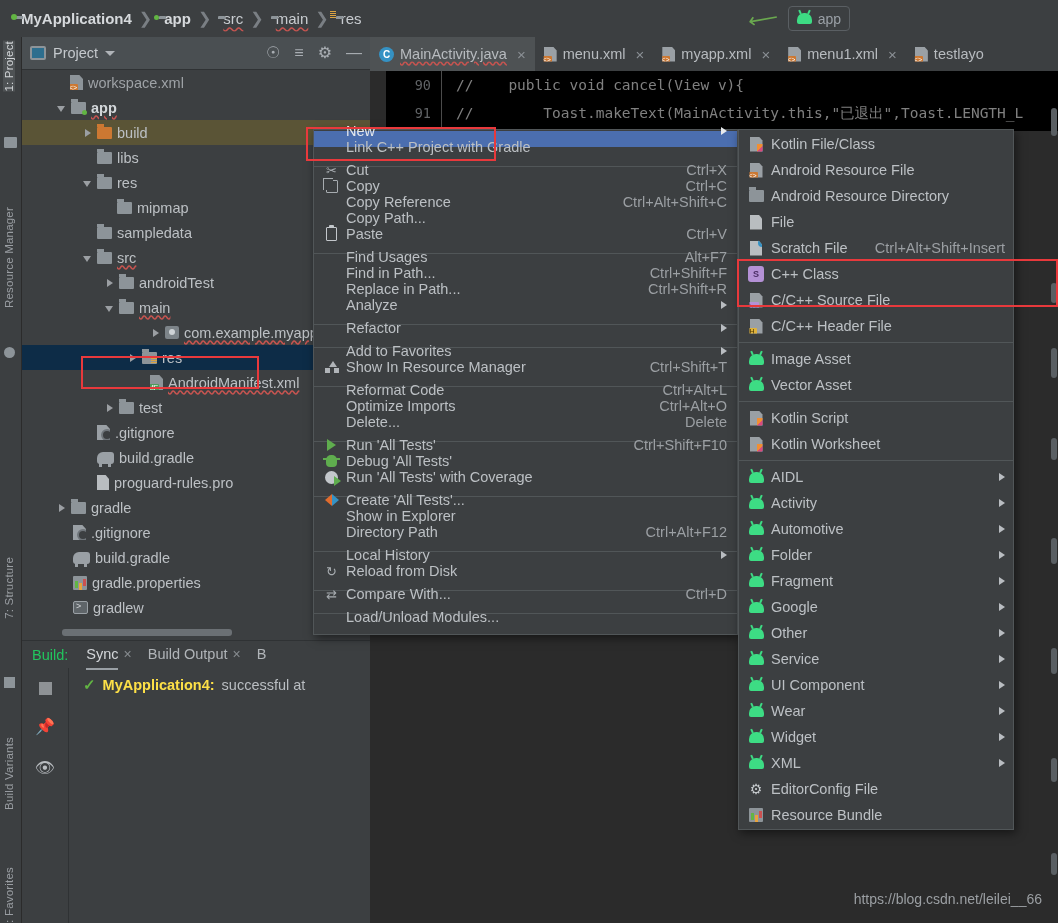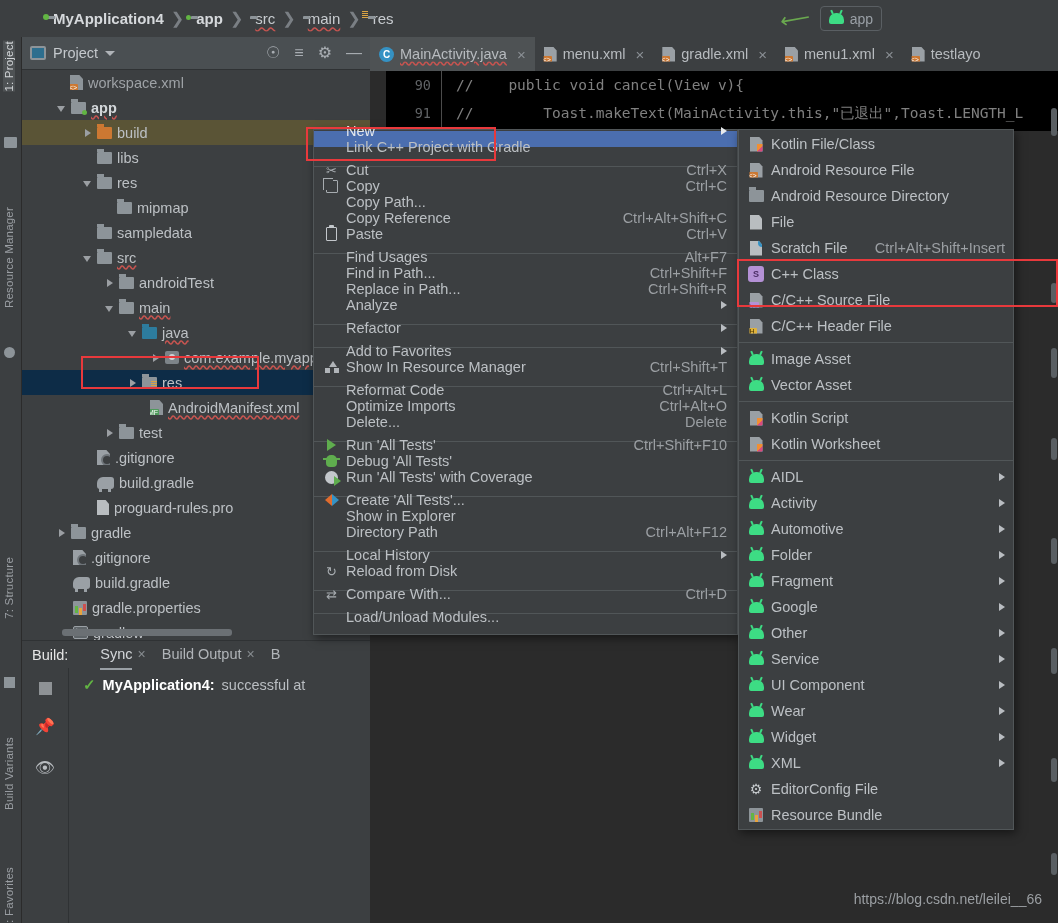--- a/index.html
+++ b/index.html
@@ -7,21 +7,21 @@
     width: 1058px; height: 923px;
     background: #3c3f41;
     font-family: "Liberation Sans", sans-serif;
     overflow: hidden;
   }
   #root { position: relative; width: 1058px; height: 923px; background: #3c3f41; }
 
   
   .topbar {
     position: absolute; left: 0; top: 0; width: 854px; height: 37px;
-    background: #3c3f41; display: flex; align-items: center; padding-left: 16px; margin-left: 32px;
+    background: #3c3f41; display: flex; align-items: center; padding-left: 16px;
   }
   .crumb { display: flex; align-items: center; font-size: 15px; color: #b3b9bf; }
   .crumb .ico { margin-right: 5px; display: inline-block; }
   .crumb-text { color: #c8ccd0; }
   .crumb-text.bold { font-weight: bold; color: #d6d9dc; }
   .crumb-sep { color: #7a7f84; margin: 0 7px; font-size: 16px; }
   .squig { text-decoration: underline; text-decoration-color: #c75450;
            text-decoration-style: wavy; text-underline-offset: 2px; }
 
   .folder-ico { width: 15px; height: 12px; background: #8d9499; border-radius: 1px 2px 2px 2px; position: relative; }
@@ -123,34 +123,34 @@
           font-family:"DejaVu Sans Mono", monospace; font-size:14.5px; }
   .cline { height:28px; display:flex; align-items:center; }
   .gutter { width:55px; text-align:right; padding-right:10px; color:#606366; font-size:13.5px; }
   .cbar { width:1px; height:28px; background:#4b4b4b; }
   .ctext { padding-left:14px; color:#808080; white-space:pre; }
 
   
   .buildpanel { position:absolute; left:22px; top:640px; width:348px; height:283px; background:#3c3f41; }
   .buildhdr { height:28px; display:flex; align-items:center; gap:0; padding-left:10px;
               font-size:14.5px; color:#b9bdc1; border-top:1px solid #2f3234; }
-  .buildhdr .lbl { color:#e5e5e5; margin-right:32px; }
+  .buildhdr .lbl { color:#22c55e; margin-right:18px; }
   .btab { display:flex; align-items:center; gap:5px; margin-right:16px; color:#b0b4b8; position:relative; padding-bottom:2px; }
   .btab.active { color:#d3d6d9; }
   .btab.active:after { content:""; position:absolute; left:0; right:14px; bottom:-6px; height:2px; background:#9aa0a5; }
   .btab .x { color:#878c90; font-size:14px; }
   .buildbody { position:absolute; left:0; top:28px; width:348px; height:255px; display:flex; }
   .buildtools { width:46px; padding-top:14px; display:flex; flex-direction:column; align-items:center; gap:22px; }
   .bt-stop { width:13px;height:13px;background:#8e9295; }
   .bt-pin { color:#b9bdc1; font-size:16px; }
   .bt-eye { color:#b9bdc1; font-size:16px; }
   .buildlog { flex:1; border-left:1px solid #2f3234; padding:8px 0 0 14px; font-size:14.5px; color:#b9bdc1; }
   .logrow { display:flex; align-items:center; gap:7px; white-space:nowrap; }
   .chk { color:#62b543; font-size:15px; font-weight:bold; }
-  .logname { font-weight:bold; color:#ffffff; }
+  .logname { font-weight:bold; color:#fde047; }
 
   
   .ctxmenu { position:absolute; left:313px; top:129px; width:425px; background:#3c3f41;
              border:1px solid #515658; box-shadow:2px 3px 9px rgba(0,0,0,.5); z-index:40;
              padding:1px 0; font-size:14.5px; }
   .mi { height:16px; display:flex; align-items:center; padding:0 10px 16px 8px; color:#bcc0c4; position:relative; }
   .mi.hl { background:#4b6eaf; color:#e6e9ec; }
   .mi .mi-ic { width:19px; flex:none; display:flex; align-items:center; justify-content:center;
                font-size:13px; color:#a7acb0; }
   .mi .mi-lbl { margin-left:5px; white-space:nowrap; }
@@ -355,25 +355,20 @@
     <div class="trow" style="padding-left:82px;">
       <span class="arrow right"></span>
       <span class="i-folder"></span>
       <span class="tlabel">androidTest</span>
     </div>
     <div class="trow" style="padding-left:82px;">
       <span class="arrow down"></span>
       <span class="i-folder"></span>
       <span class="tlabel squig">main</span>
     </div>
-    <div class="trow" style="padding-left:105px;">
-      <span class="arrow down"></span>
-      <span class="i-folder blue"></span>
-      <span class="tlabel squig">java</span>
-    </div>
     <div class="trow" style="padding-left:128px;">
       <span class="arrow right"></span>
       <span class="i-pkg"></span>
       <span class="tlabel squig">com.example.myapp</span>
     </div>
     <div class="trow res-sel" style="padding-left:105px;">
       <span class="arrow right"></span>
       <span class="i-folder resbar"></span>
       <span class="tlabel">res</span>
     </div>
@@ -429,21 +424,21 @@
         <span class="tabname squig">MainActivity.java</span>
         <span class="x">×</span>
       </div>
       <div class="tab">
         <span class="tab-ico-x"></span>
         <span class="tabname">menu.xml</span>
         <span class="x">×</span>
       </div>
       <div class="tab">
         <span class="tab-ico-x"></span>
-        <span class="tabname">gradle.xml</span>
+        <span class="tabname">myapp.xml</span>
         <span class="x">×</span>
       </div>
       <div class="tab">
         <span class="tab-ico-x"></span>
         <span class="tabname">menu1.xml</span>
         <span class="x">×</span>
       </div>
       <div class="tab">
         <span class="tab-ico-x"></span>
         <span class="tabname">testlayo</span>
@@ -522,26 +517,26 @@
     </div>
     <div class="mi">
       <span class="mi-ic">
           <span class="ic-copy"></span>
         </span>
       <span class="mi-lbl">Copy</span>
       <span class="mi-key">Ctrl+C</span>
     </div>
     <div class="mi">
       <span class="mi-ic"></span>
-      <span class="mi-lbl">Copy Path...</span>
-    </div>
-    <div class="mi">
-      <span class="mi-ic"></span>
       <span class="mi-lbl">Copy Reference</span>
       <span class="mi-key">Ctrl+Alt+Shift+C</span>
+    </div>
+    <div class="mi">
+      <span class="mi-ic"></span>
+      <span class="mi-lbl">Copy Path...</span>
     </div>
     <div class="mi">
       <span class="mi-ic">
           <span class="ic-paste"></span>
         </span>
       <span class="mi-lbl">Paste</span>
       <span class="mi-key">Ctrl+V</span>
     </div>
     <div class="msep"></div>
     <div class="mi">

